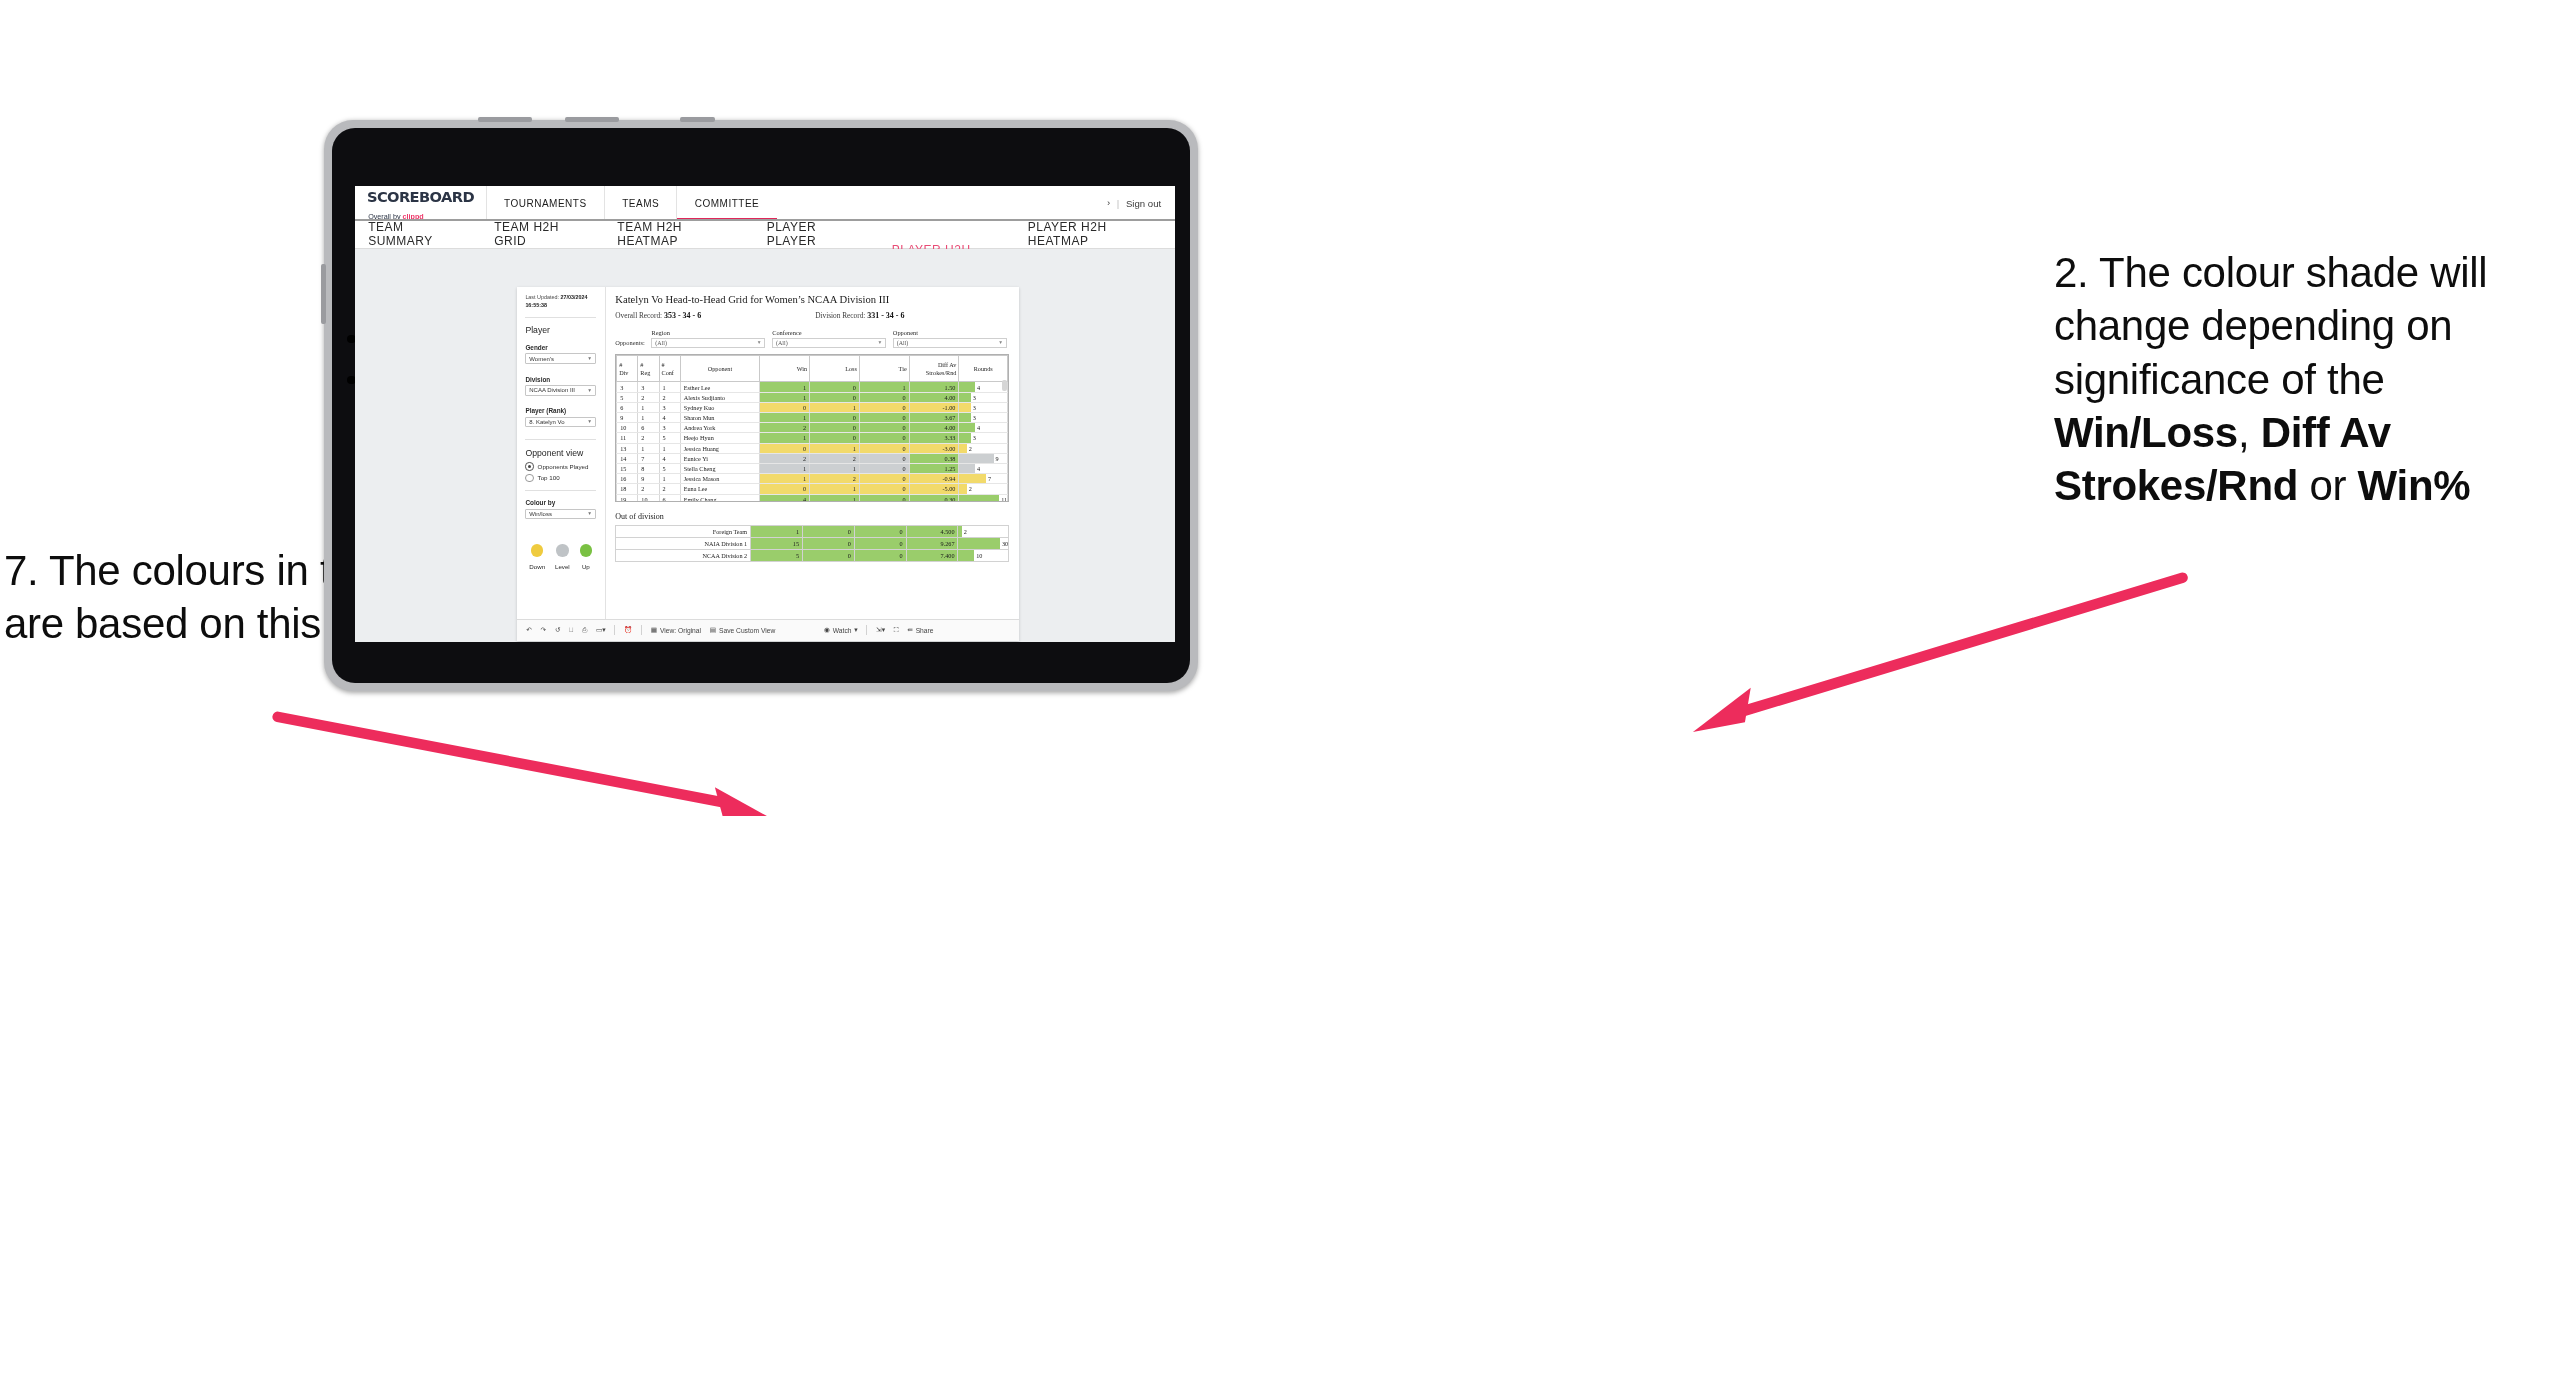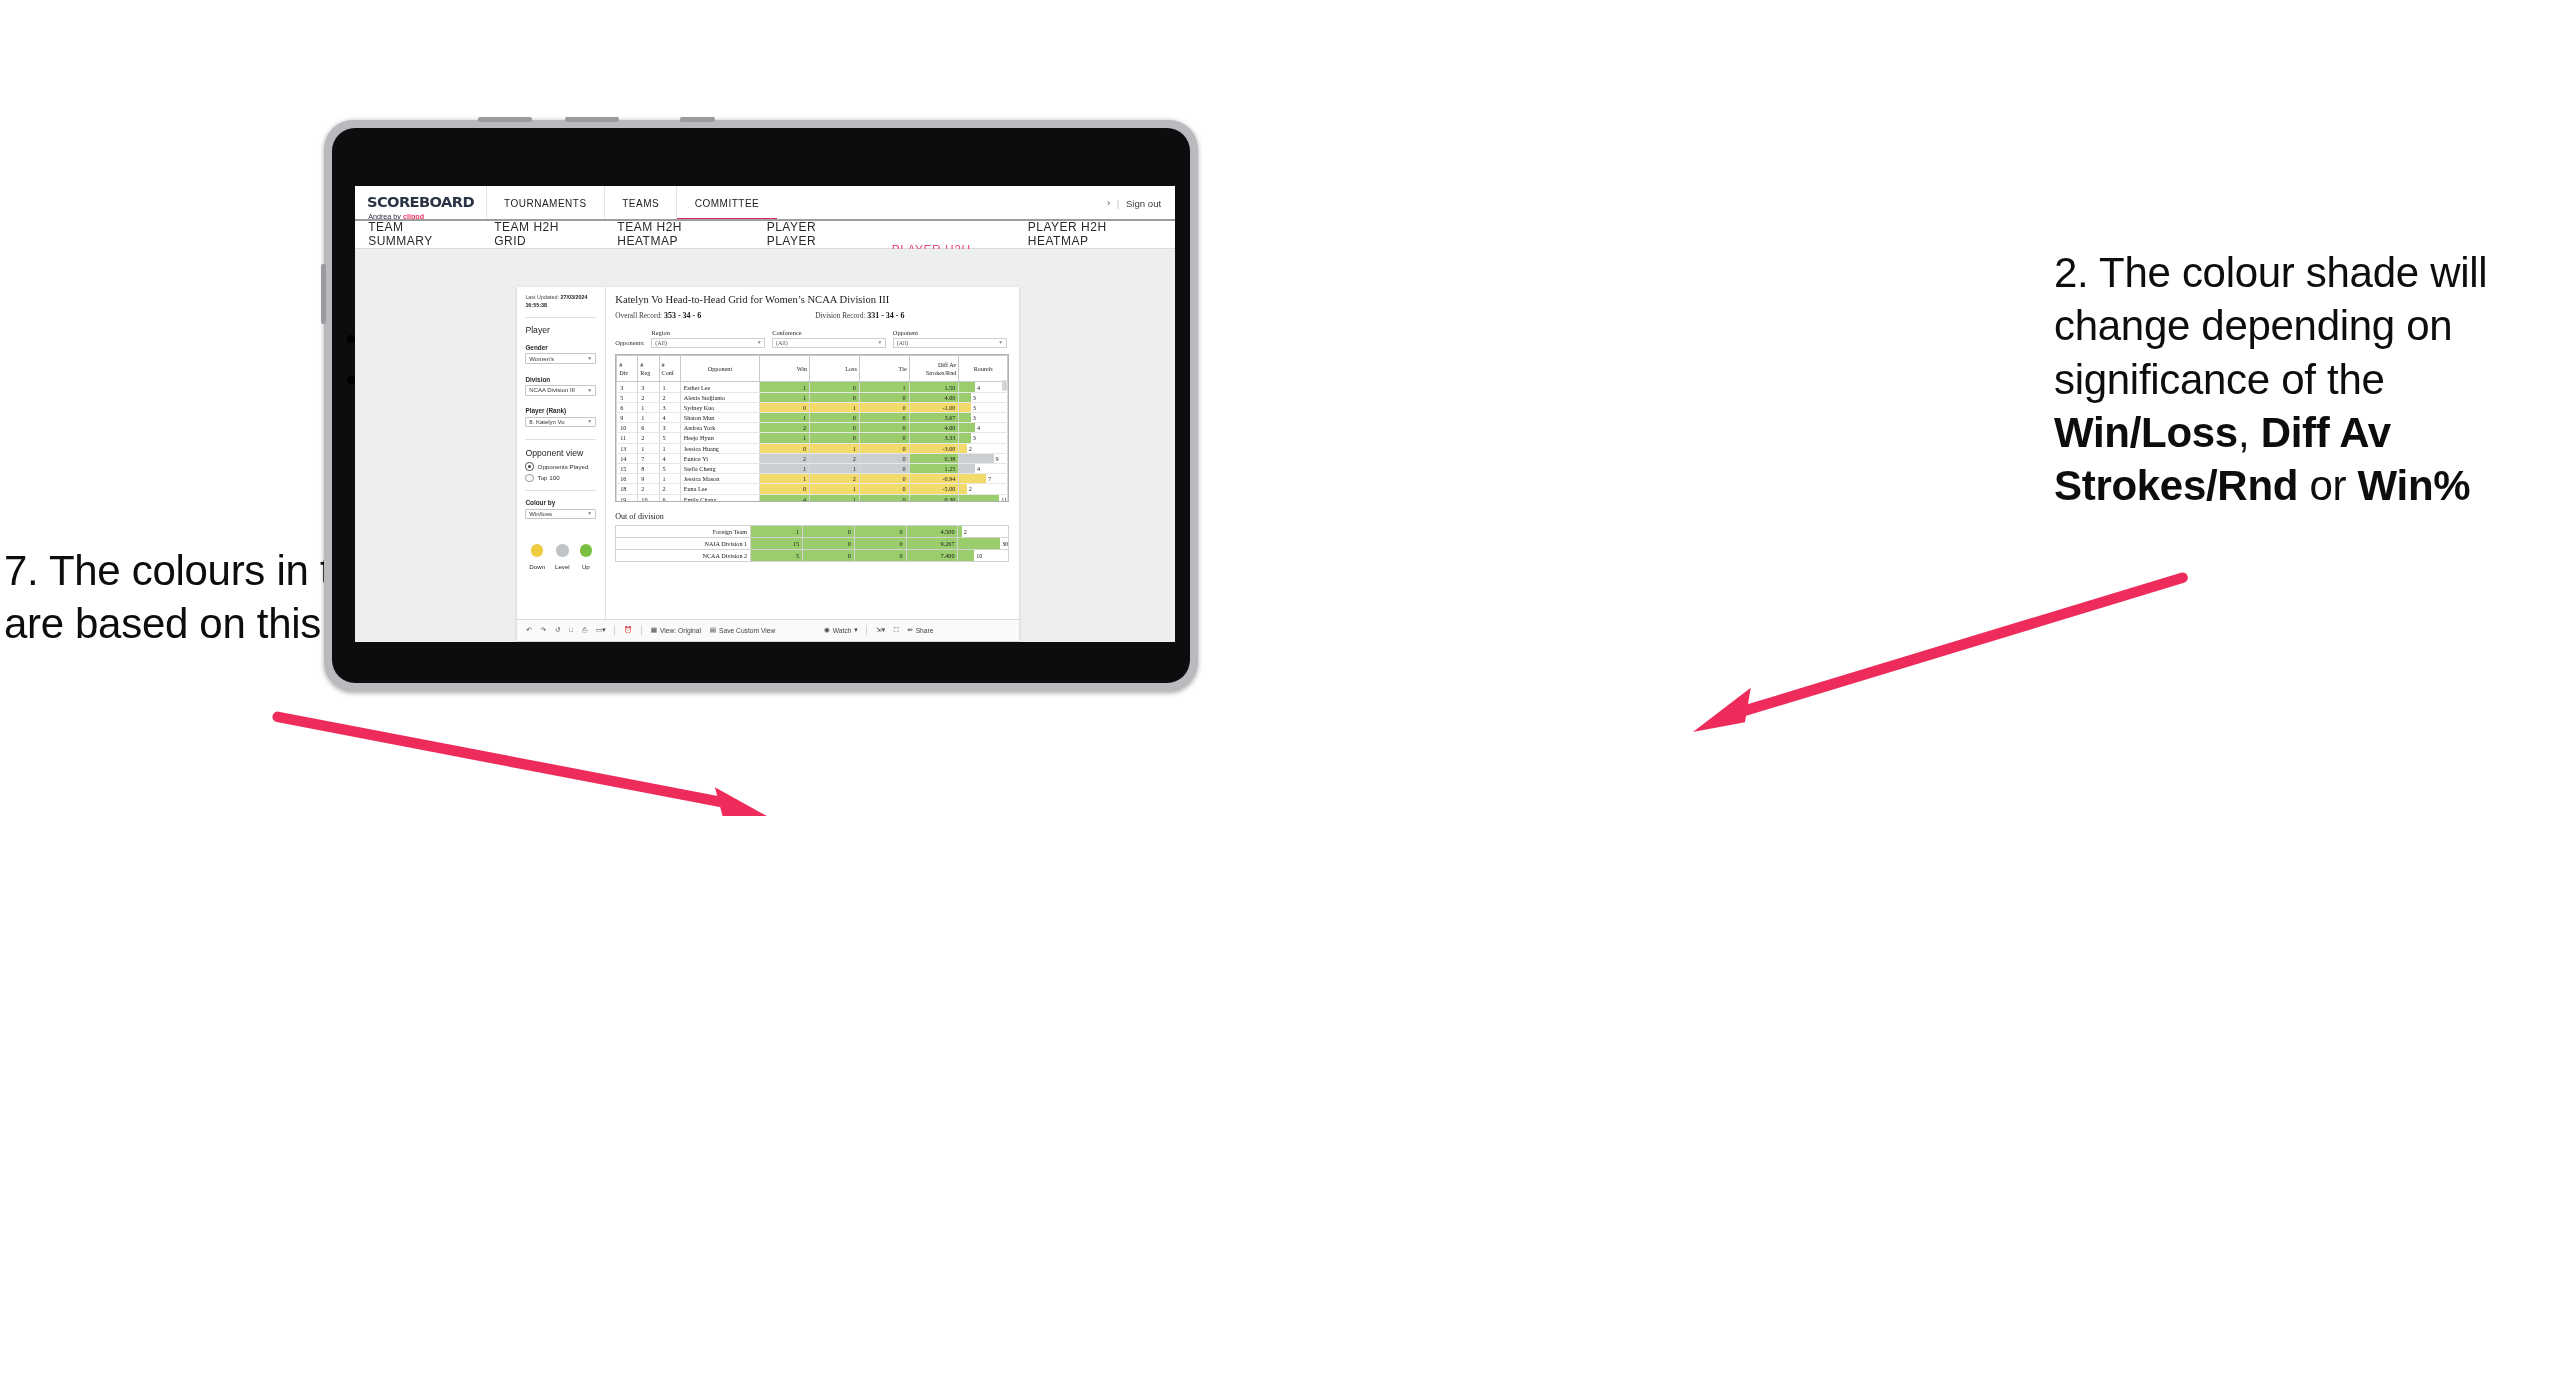--- a/index.html
+++ b/index.html
@@ -18,21 +18,21 @@
     background:#b9babd;border-radius:29px;
     box-shadow:0 1.9px 4.8px rgba(0,0,0,.35);}
   #tablet-inner{position:absolute;left:7.7px;top:7.7px;right:7.7px;bottom:7.7px;
     background:#0d0d10;border-radius:23px;}
   #screen{position:absolute;left:23px;top:58px;width:820px;height:456px;background:#eceef0;overflow:hidden;}
   .tab-btn{position:absolute;background:#9a9b9f;border-radius:1.9px;}
   .cam{position:absolute;width:8.7px;height:8.7px;border-radius:50%;background:#000;left:-7.7px;}
 
   
   #appbar{height:35px;background:#fff;display:flex;align-items:stretch;position:relative;}
-  #logo{padding:3.9px 11.6px 0 13.5px;display:flex;flex-direction:column;justify-content:flex-end;width:106px;}
+  #logo{padding:3.9px 11.6px 0 13.5px;display:flex;flex-direction:column;justify-content:space-between;width:106px;}
   #logo .l1{font-family:"DejaVu Sans",sans-serif;font-weight:bold;font-size:14.4px;letter-spacing:-0.6px;color:#2b3445;line-height:1;transform:scaleX(1.02);}
   #logo .l2{font-size:7.2px;color:#2b3445;margin-top:1.9px;}
   #logo .l2 span{color:#ee3a6b;font-weight:bold;}
   .topnav{display:flex;align-items:center;}
   .topnav .item{font-size:10px;color:#1b1b1b;letter-spacing:0.5px;padding:0 17.3px;height:35px;
     display:flex;align-items:center;border-left:1px solid #e3e3e3;position:relative;cursor:pointer;}
   .topnav .item.active::after{content:"";position:absolute;left:0;right:0;bottom:0;height:2.4px;background:#e0275a;}
   #signout{margin-left:auto;display:flex;align-items:center;gap:6.7px;padding-right:13.5px;font-size:9.6px;color:#3b3b3b;}
   #signout .sep{color:#bdbdbd;}
   #appbar::after{content:"";position:absolute;left:0;right:0;bottom:0;height:1.4px;background:#9d9d9d;}
@@ -145,21 +145,21 @@
 
   <div id="tablet-inner">
     <div class="cam" style="left:15.4px;top:207px;"></div>
     <div class="cam" style="left:15.4px;top:248px;"></div>
 
     <div id="screen">
 
       <div id="appbar">
         <div id="logo">
           <div class="l1">SCOREBOARD</div>
-          <div class="l2"><span style="color:#2b3445;font-weight:normal">Andrea by </span><span>clippd</span></div>
+          <div class="l2"><span style="color:#2b3445;font-weight:normal">Overall by </span><span>clippd</span></div>
         </div>
         <div class="topnav">
           <div class="item">TOURNAMENTS</div>
           <div class="item">TEAMS</div>
           <div class="item active">COMMITTEE</div>
         </div>
         <div id="signout">
           <span class="ico">›</span>
           <span class="sep">|</span>
           <span>Sign out</span>

